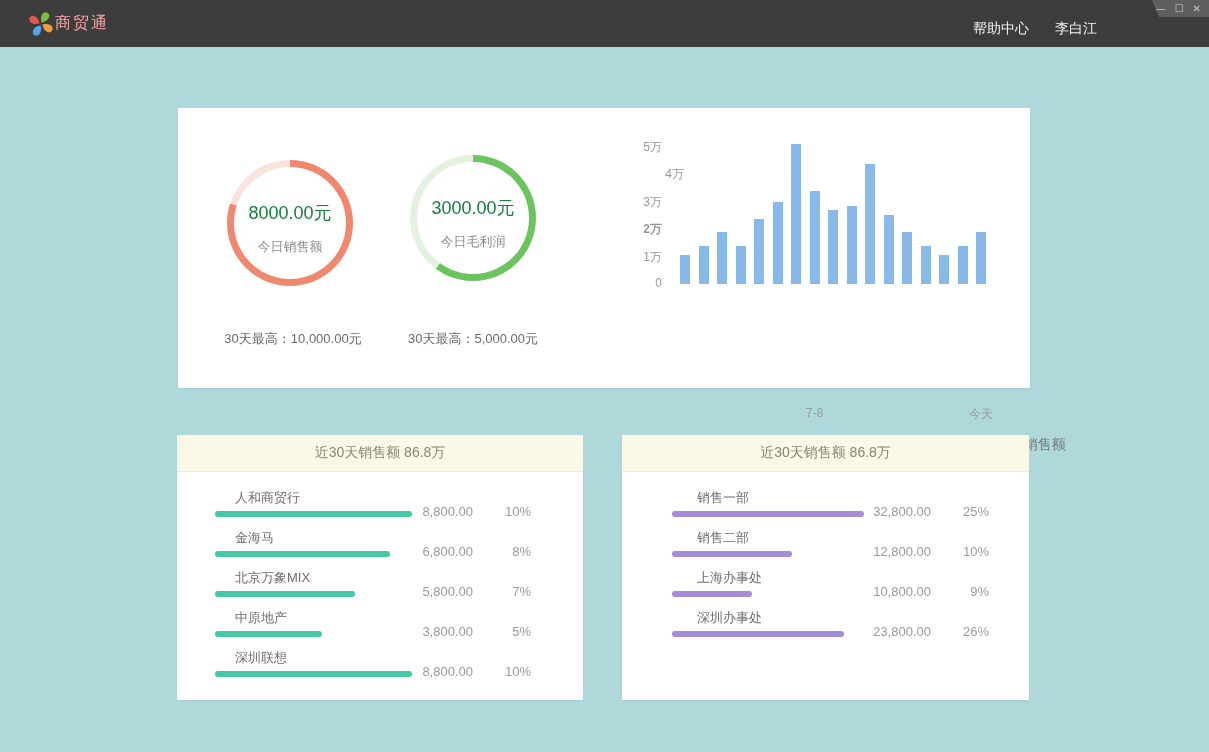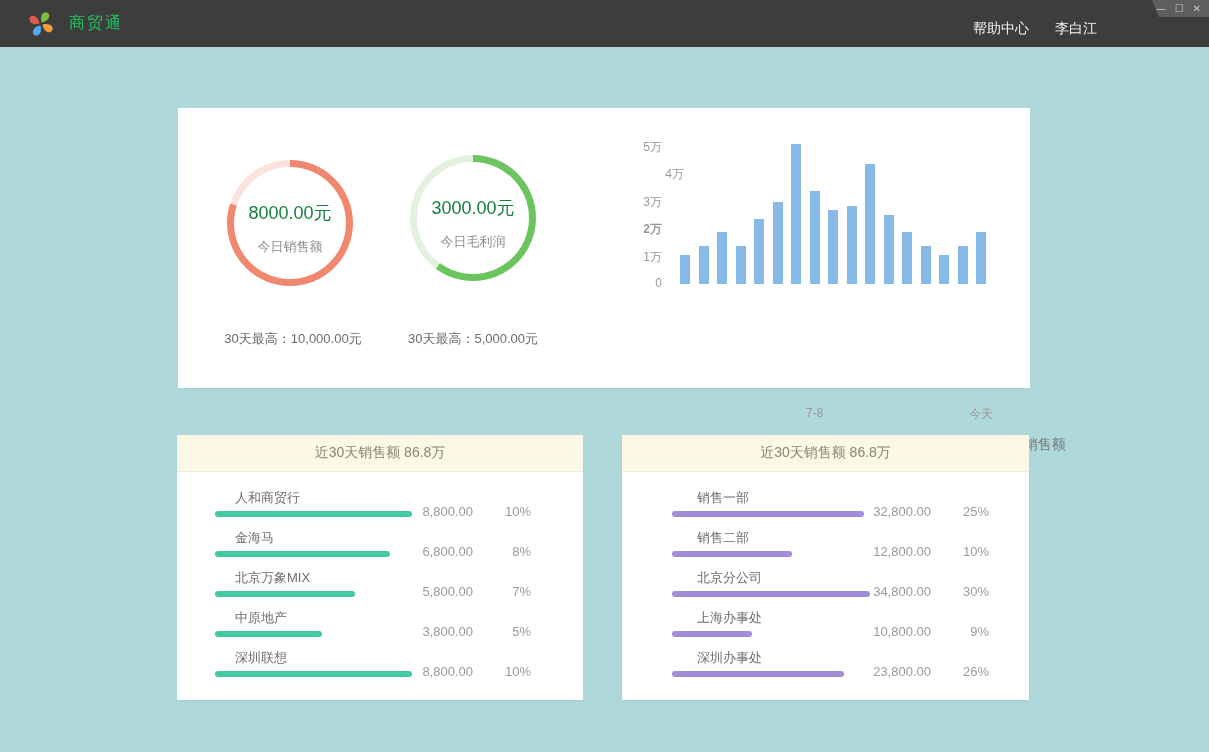--- a/index.html
+++ b/index.html
@@ -13,21 +13,21 @@
   }
 
   
   .titlebar {
     position:absolute; left:0; top:0; width:1209px; height:47px;
     background:#3d3d3d;
     display:flex; align-items:center;
   }
   .logo { margin-left:27px; width:28px; height:30px; }
   .app-title {
-    color:#22c55e; font-size:16px; letter-spacing:2px; margin-left:14px;font-family:Liberation Serif, serif;
+    color:#fca5a5; font-size:16px; letter-spacing:2px; font-family:Liberation Serif, serif;
   }
   .titlebar-right {
     position:absolute; right:112px; top:0; height:57px;
     display:flex; align-items:center; gap:26px;
   }
   .titlebar-link { color:#f2f2f2; font-size:14px; cursor:pointer; }
   .win-controls {
     position:absolute; right:0; top:0; width:66px; height:17px;
     background:#5e5e5e;
     clip-path:polygon(9px 0, 100% 0, 100% 100%, 16px 100%);
@@ -247,28 +247,20 @@
   </div>
       <div class="rank-row">
     <div class="rank-label">销售二部</div>
     <div class="rank-bar" style="width: 120px; background: rgb(163, 141, 218);"></div>
     <div class="rank-nums">
       <span class="rank-value">12,800.00</span>
       <span class="rank-pct">10%</span>
     </div>
   </div>
       <div class="rank-row">
-    <div class="rank-label">北京分公司</div>
-    <div class="rank-bar" style="width: 198px; background: rgb(163, 141, 218);"></div>
-    <div class="rank-nums">
-      <span class="rank-value">34,800.00</span>
-      <span class="rank-pct">30%</span>
-    </div>
-  </div>
-      <div class="rank-row">
     <div class="rank-label">上海办事处</div>
     <div class="rank-bar" style="width: 80px; background: rgb(163, 141, 218);"></div>
     <div class="rank-nums">
       <span class="rank-value">10,800.00</span>
       <span class="rank-pct">9%</span>
     </div>
   </div>
       <div class="rank-row">
     <div class="rank-label">深圳办事处</div>
     <div class="rank-bar" style="width: 172px; background: rgb(163, 141, 218);"></div>

